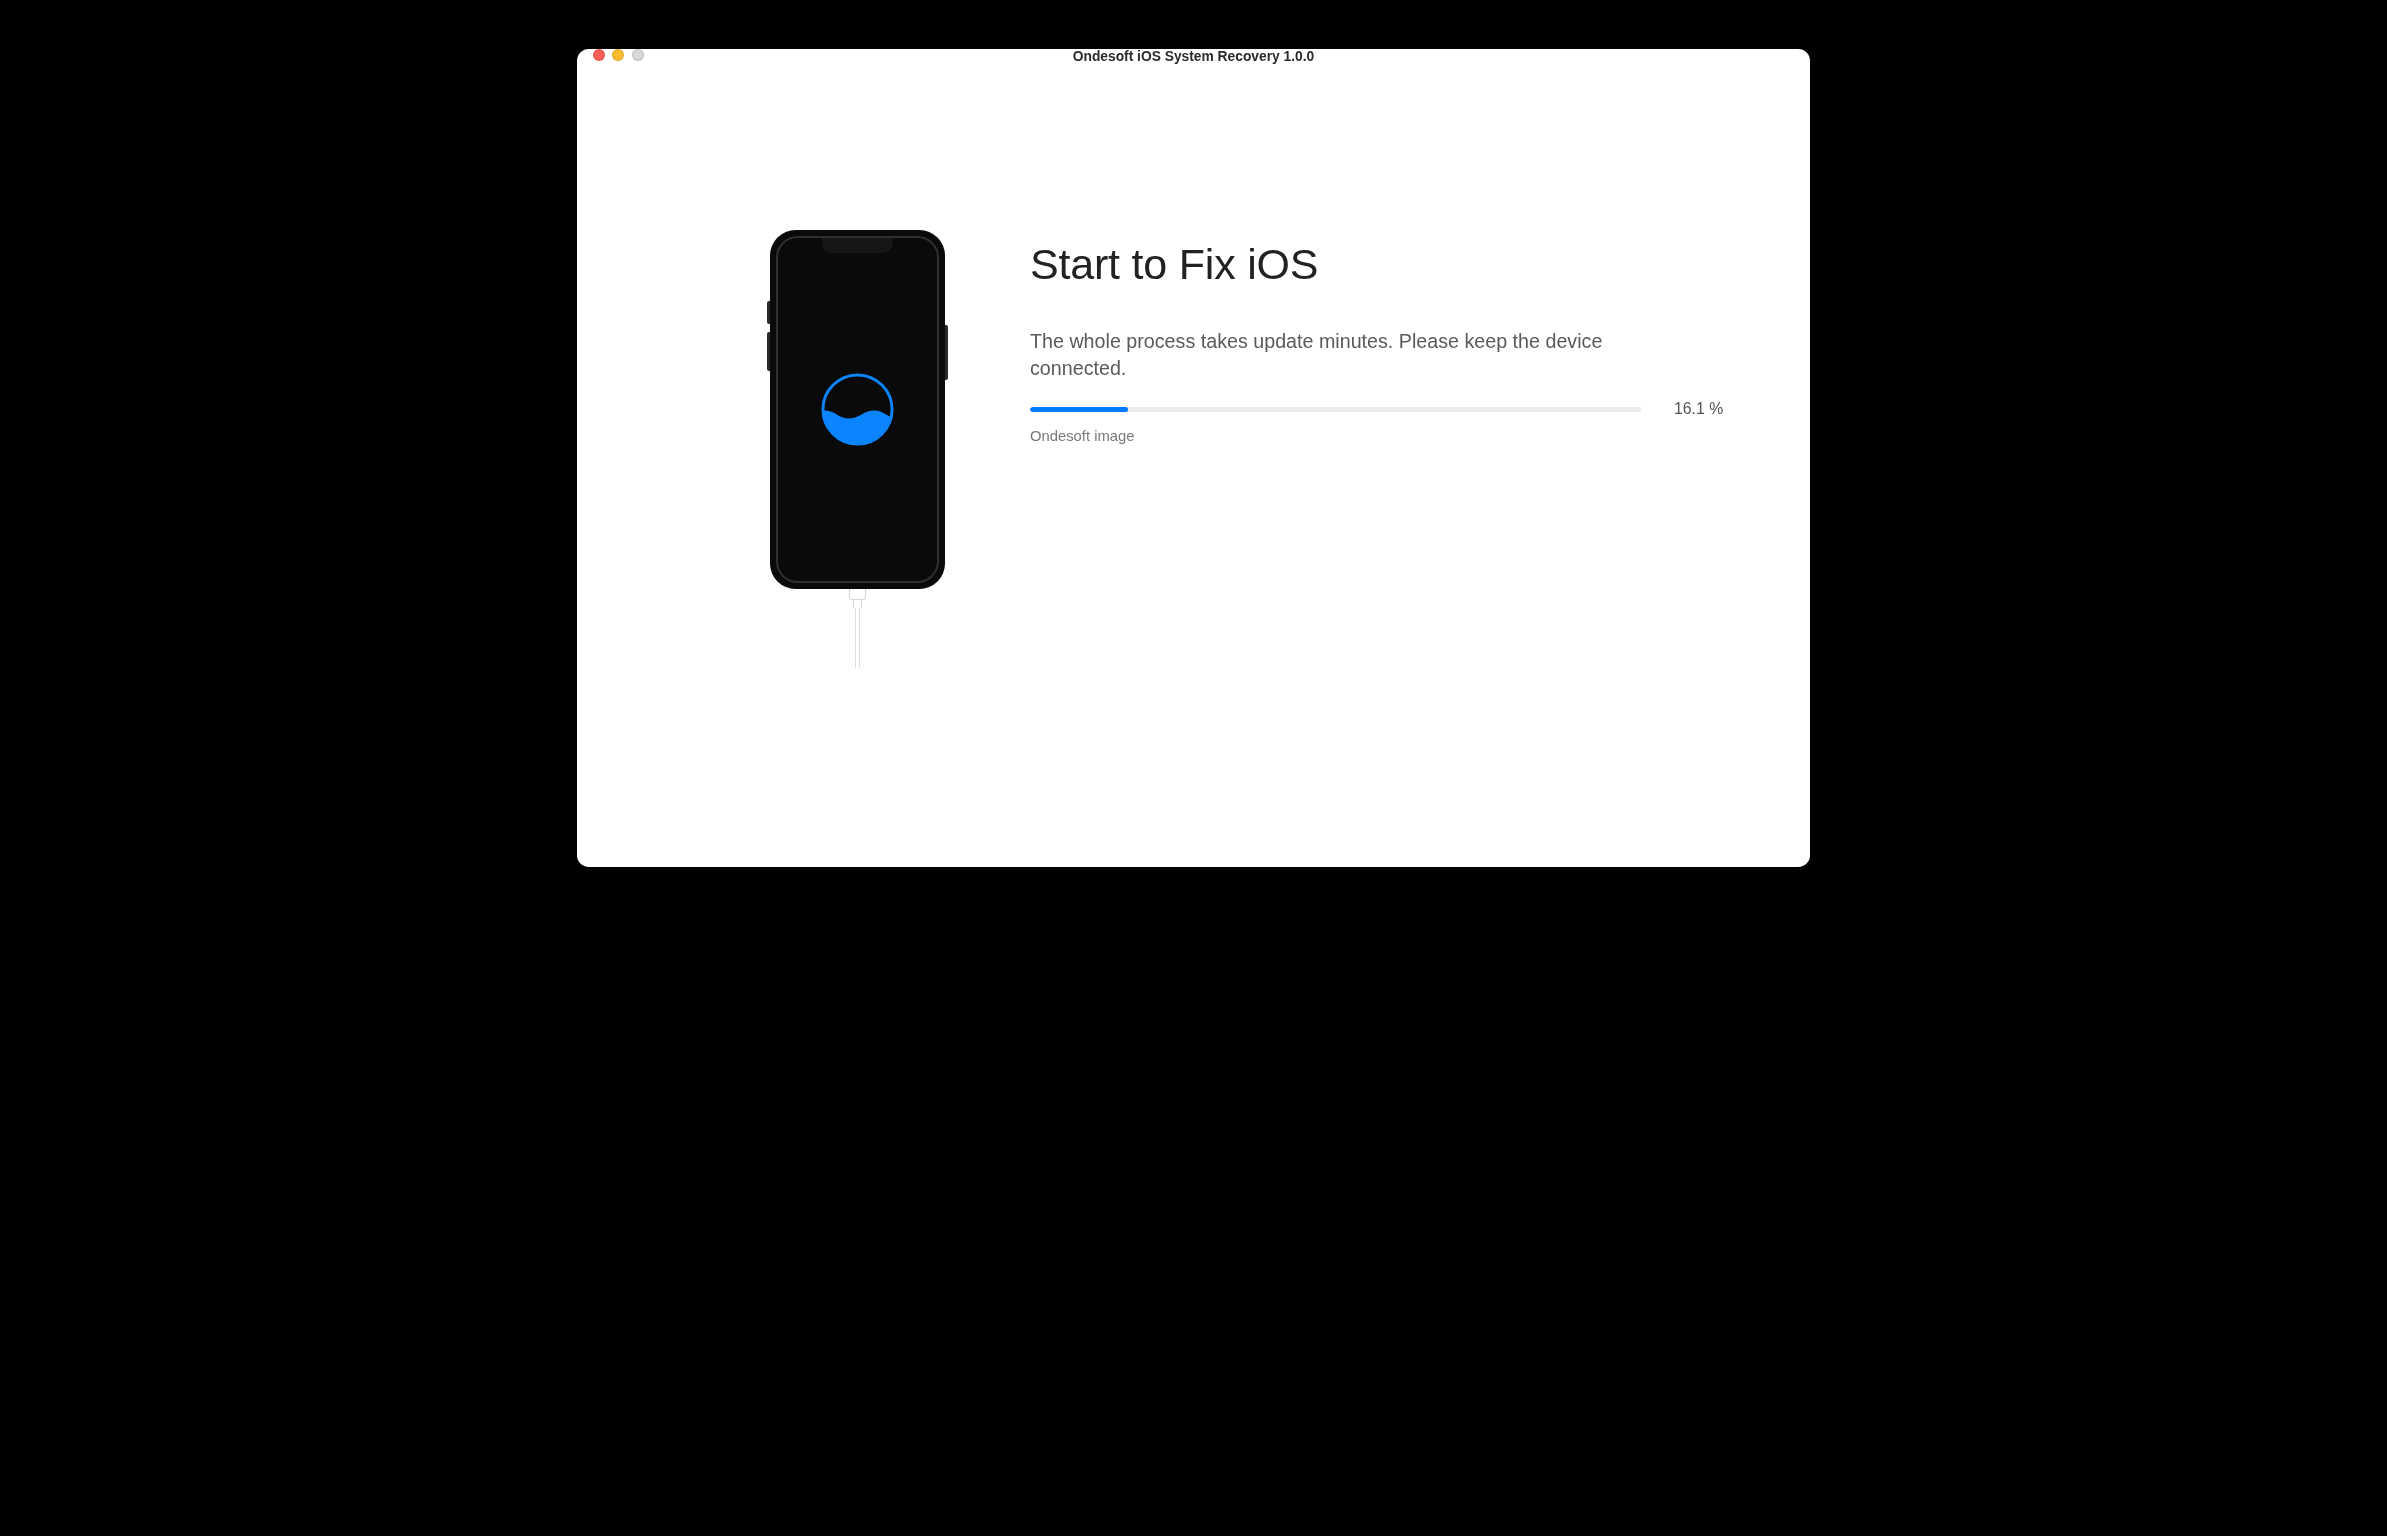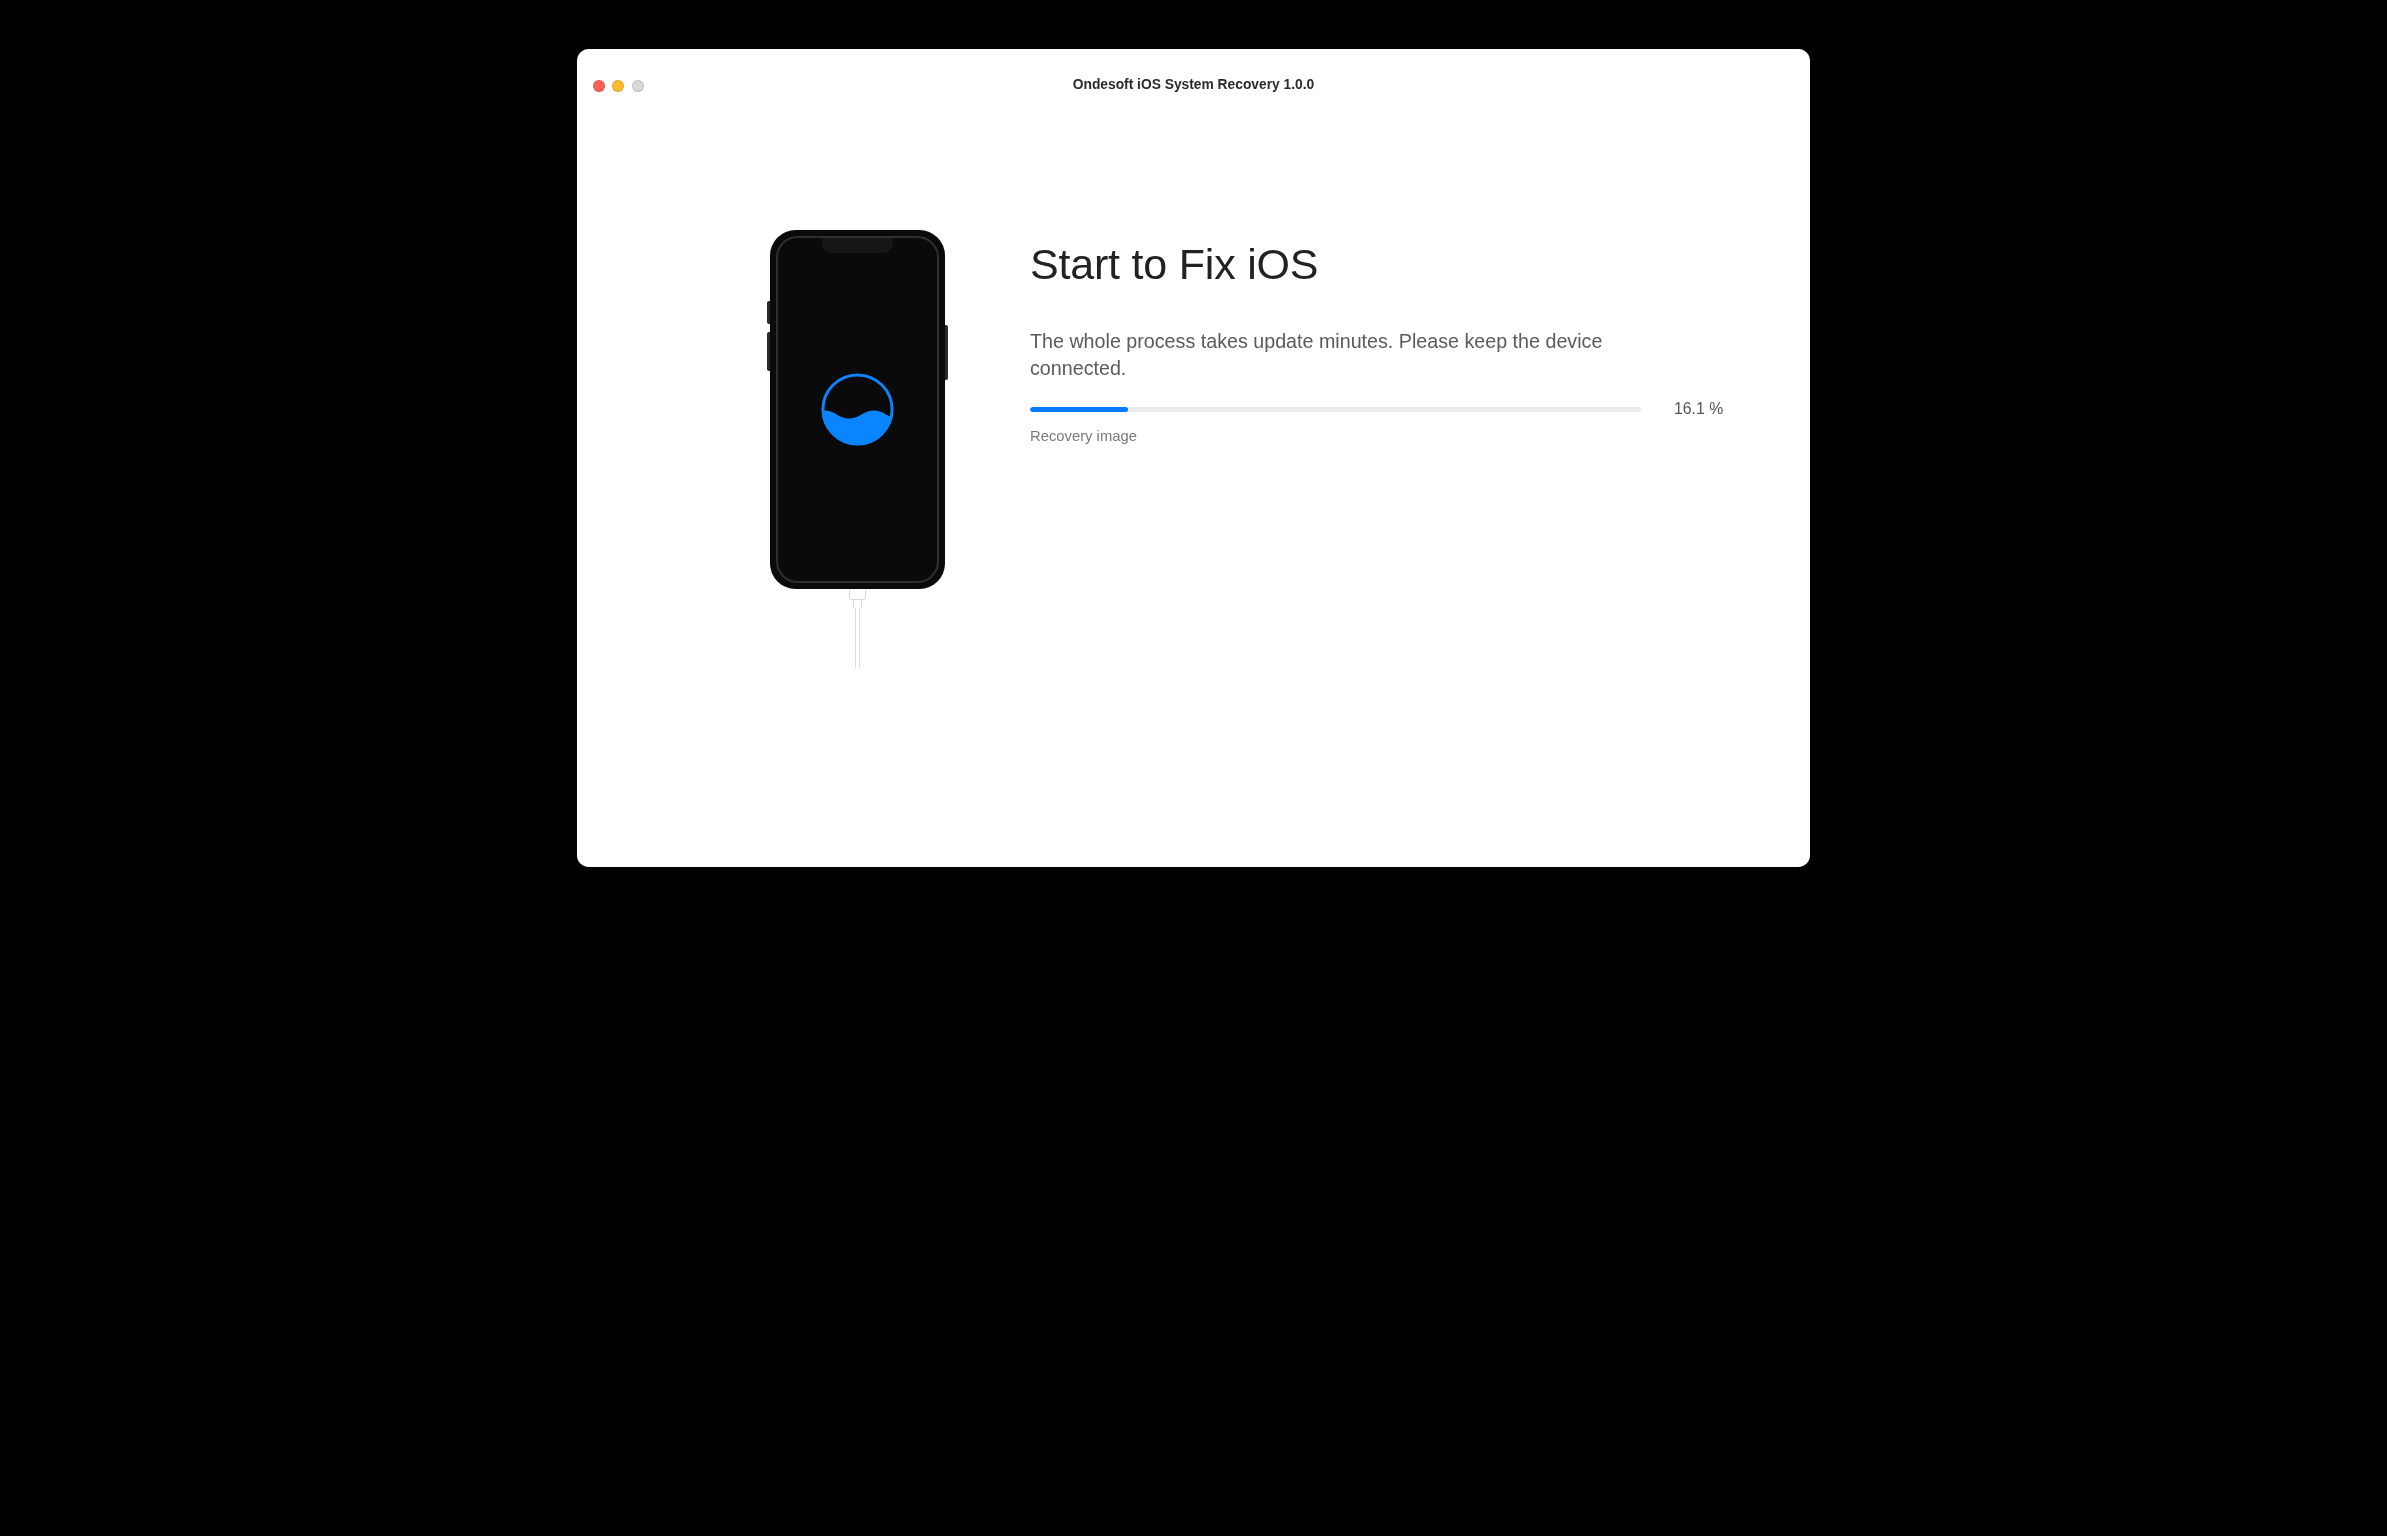--- a/index.html
+++ b/index.html
@@ -19,21 +19,21 @@
     border-radius: 11.8px;
     box-shadow: 0 19.7px 59px rgba(0,0,0,0.5);
     overflow: hidden;
     position: relative;
     display: flex;
     flex-direction: column;
   }
   .titlebar {
     height: 43px;
     display: flex;
-    align-items: flex-end;
+    align-items: flex-start;
     position: relative;
     flex-shrink: 0;
   }
   .traffic-lights {
     display: flex;
     gap: 7.9px;
     margin-left: 15.8px;
   }
   .tl {
     width: 11.8px;
@@ -261,18 +261,18 @@
     <div class="right-col">
       <h1 class="heading">Start to Fix iOS</h1>
       <p class="desc">The whole process takes update minutes. Please keep the device connected.</p>
 
       <div class="progress-row">
         <div class="progress-track">
           <div class="progress-fill" style="width:16.1%"></div>
         </div>
         <div class="progress-pct">16.1 %</div>
       </div>
-      <div class="progress-status">Recovery image</div>
+      <div class="progress-status">Ondesoft image</div>
     </div>
 
   </div>
 </div>
 
 
 </body></html>

